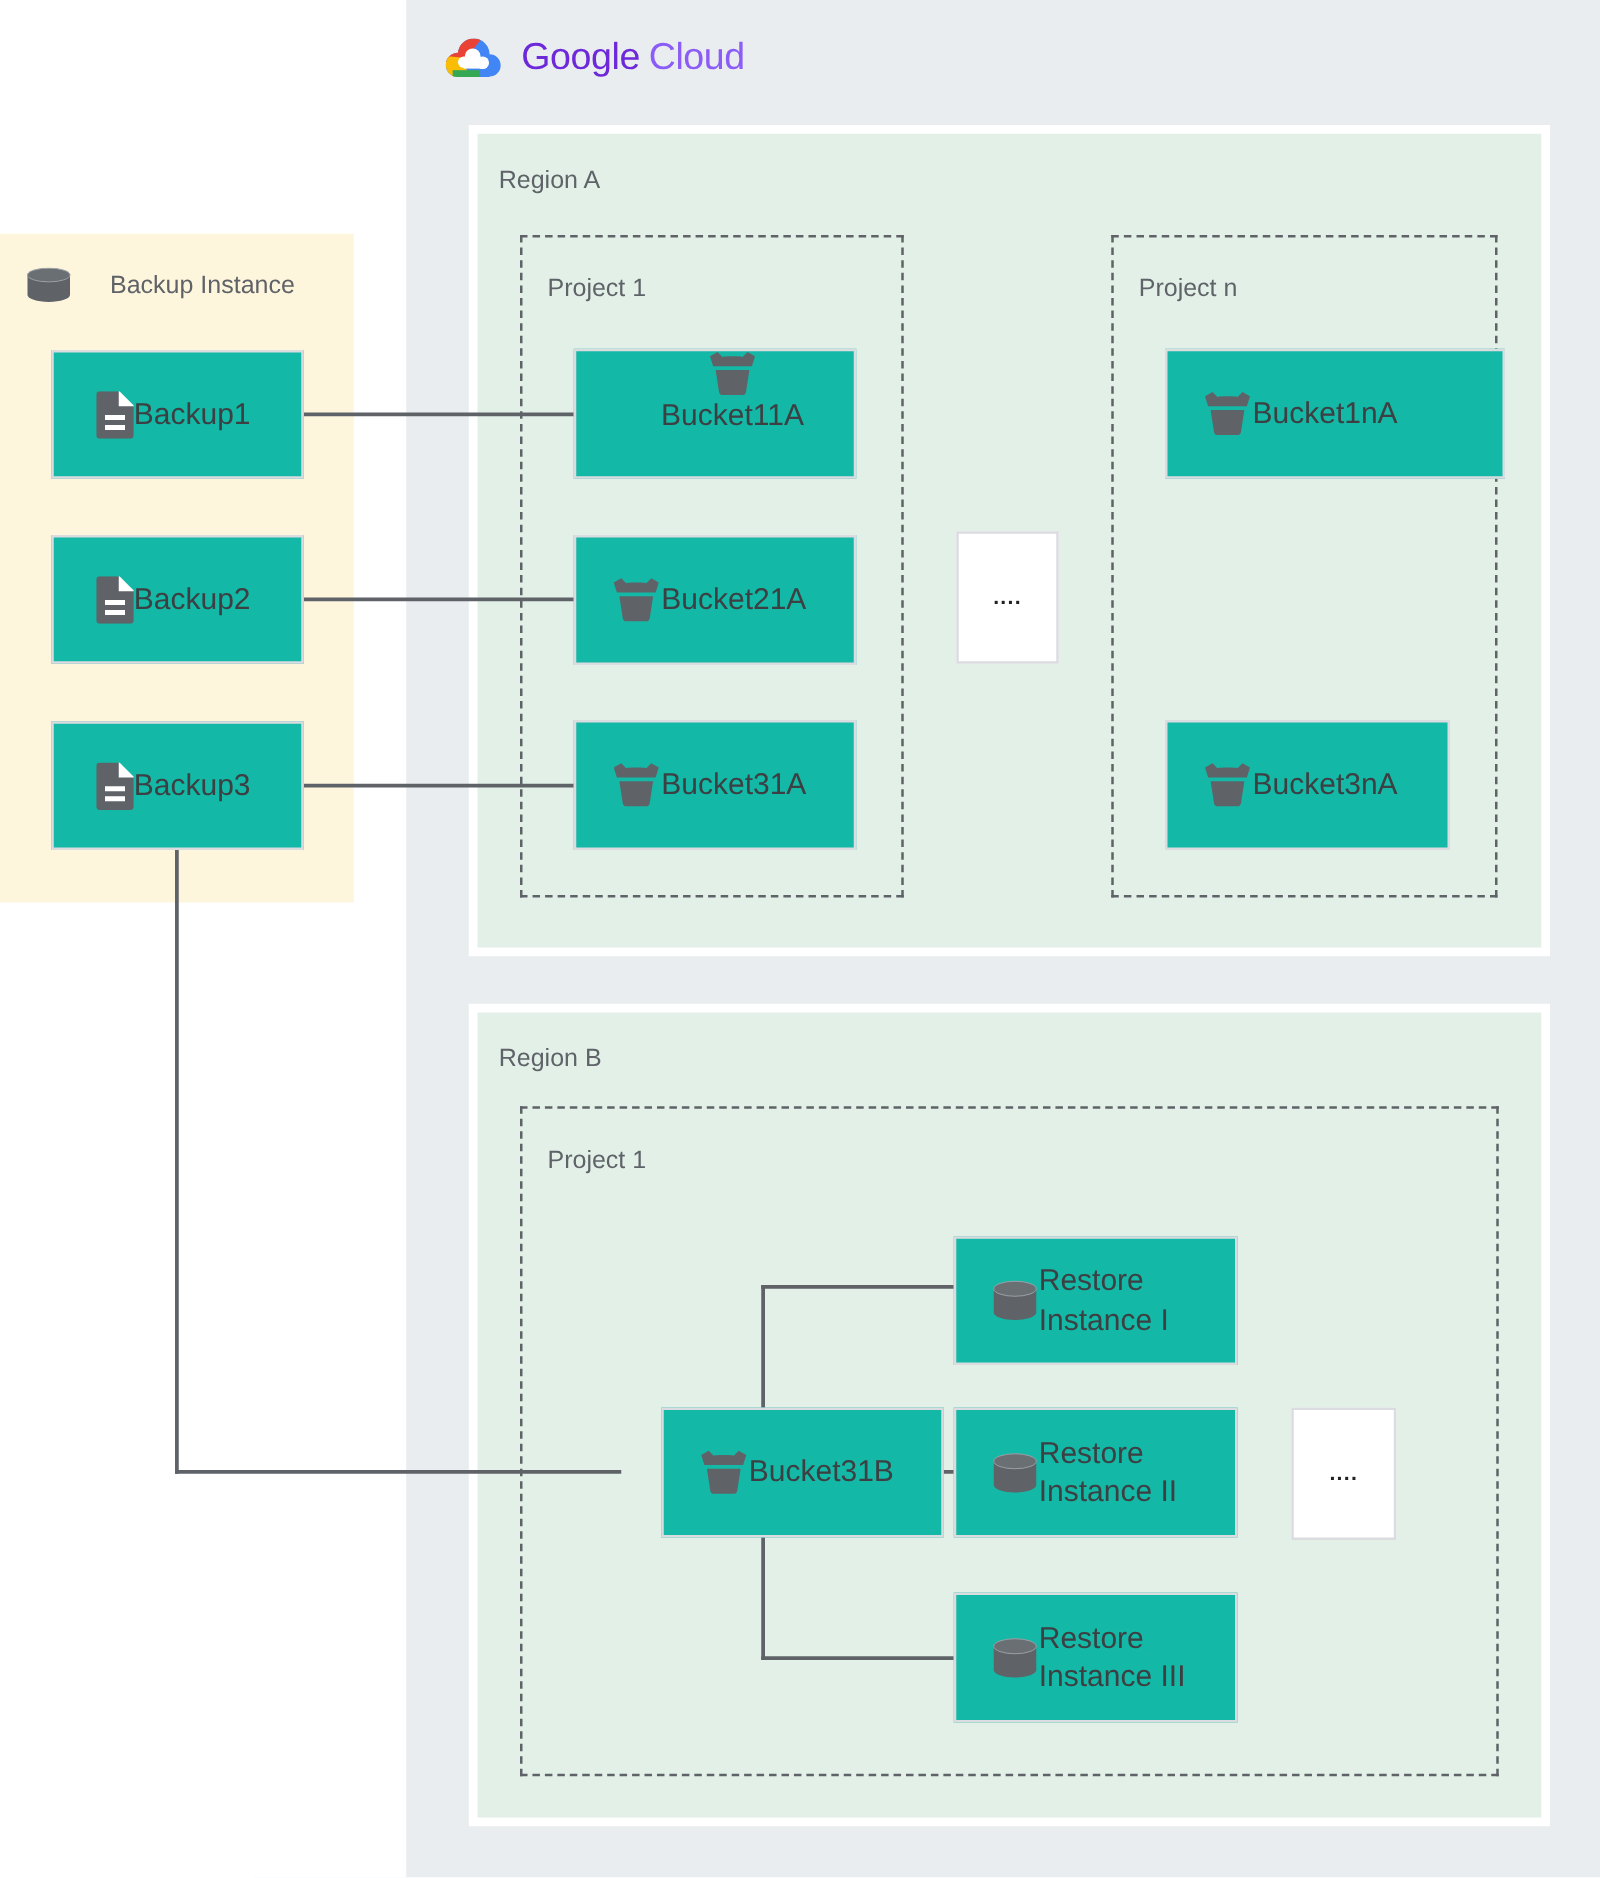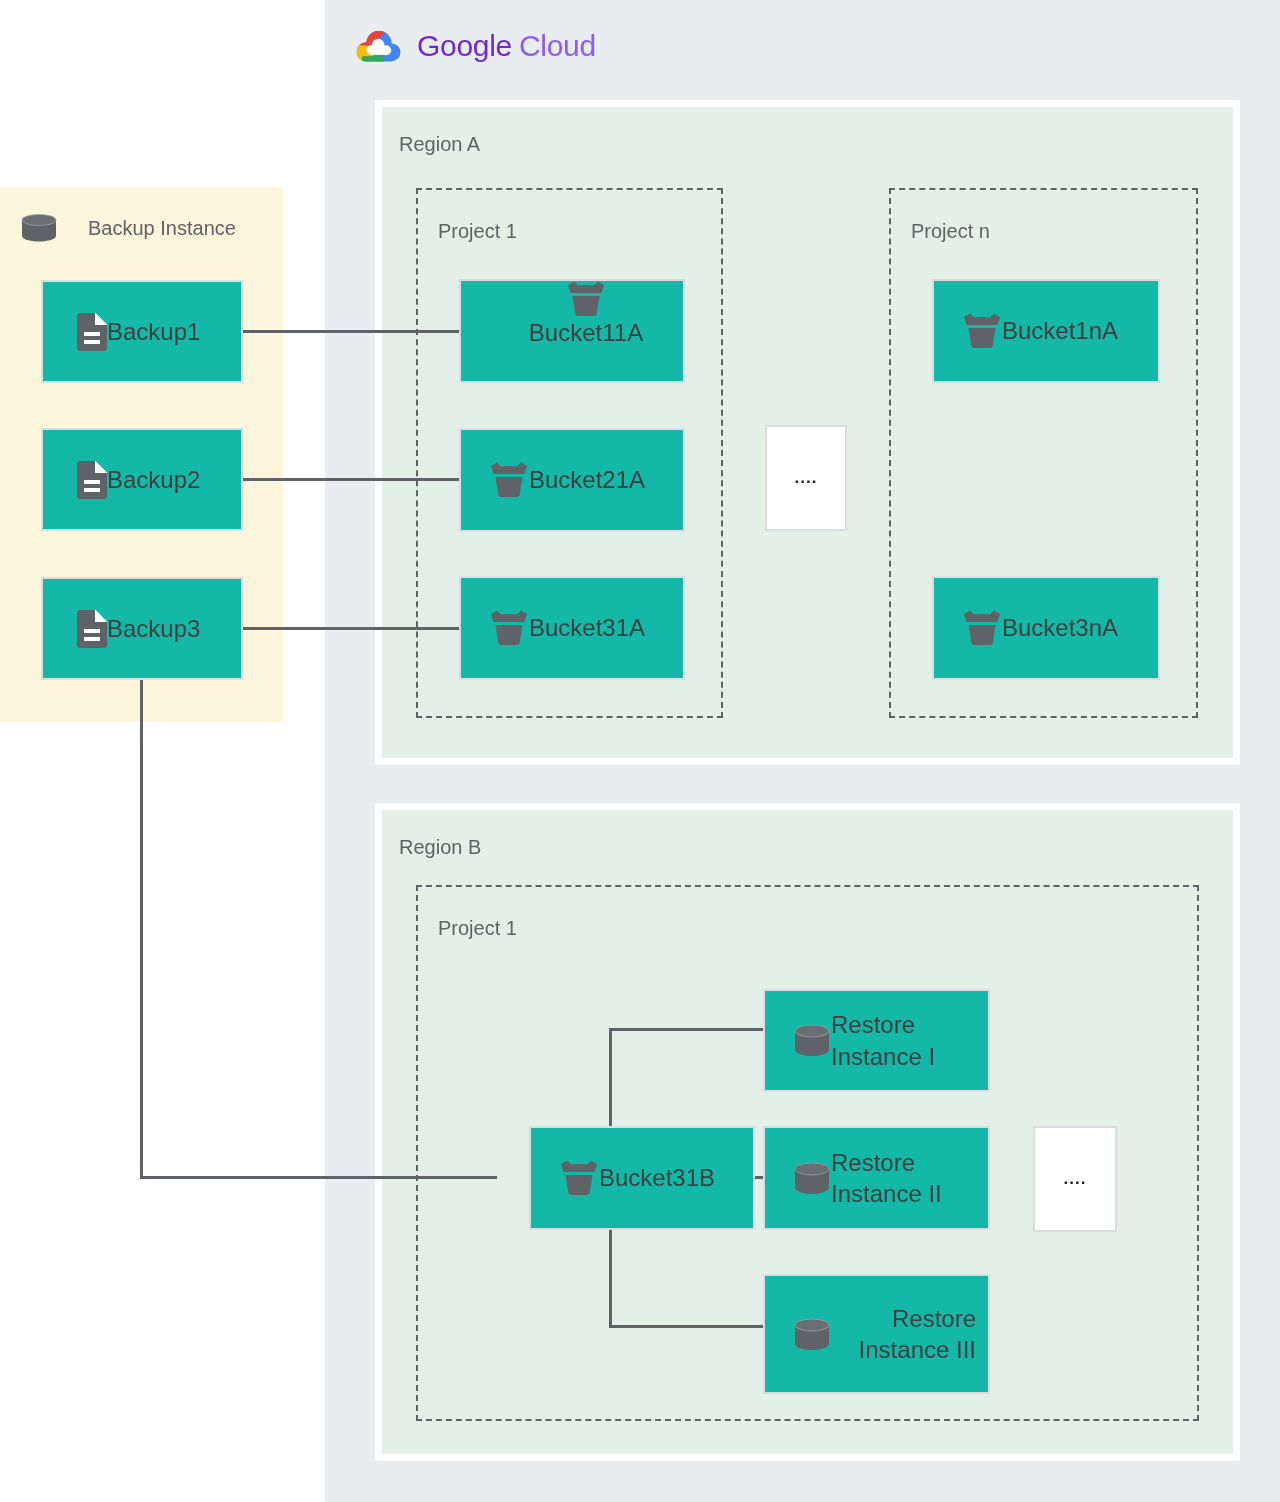--- a/index.html
+++ b/index.html
@@ -93,21 +93,21 @@
         </div>
       </div>
 
       <div class="dots" style="left:383px;top:318px;width:82px;height:106px;">
         <span>....</span>
       </div>
 
       <div class="project" style="left:507px;top:81px;width:309px;height:530px;">
         <div class="lbl" style="left:20px;top:30px;">Project n</div>
 
-        <div class="node" style="left:41px;top:89px;width:228px;height:104px;">
+        <div class="node" style="left:41px;top:89px;width:272px;height:104px;">
           <svg width="40" height="36" viewBox="0 0 40 36" fill="#5f6368">
             <path d="M2 4 L8 0.5 L12 4.6 C14 3.9 26 3.9 28 4.6 L32 0.5 L38 4 L35.5 12 H4.5 Z"></path>
             <path d="M6.5 15 H33.5 L30.8 32.5 C30.6 34 29.4 35 27.9 35 H12.1 C10.6 35 9.4 34 9.2 32.5 Z"></path>
           </svg>
           <span class="node-label">Bucket1nA</span>
         </div>
 
 
         <div class="node" style="left:41px;top:386px;width:228px;height:104px;">
           <svg width="40" height="36" viewBox="0 0 40 36" fill="#5f6368">
@@ -142,21 +142,21 @@
         </div>
 
         <div class="node" style="left:345px;top:239px;width:227px;height:104px;">
           <svg width="38" height="33" viewBox="0 0 38 33">
             <path fill="#5f6368" d="M2 7 V26 c0 3.3 7.6 6 17 6 s17 -2.7 17 -6 V7 Z"></path>
             <ellipse cx="19" cy="7" rx="17" ry="6" fill="#6a6f74" stroke="#9aa0a6" stroke-width="0.8"></ellipse>
           </svg>
           <span class="node-label" style="width:145px;">Restore Instance II</span>
         </div>
 
-        <div class="node" style="left:345px;top:387px;width:227px;height:120px;text-align:right;">
+        <div class="node" style="left:345px;top:387px;width:227px;height:104px;">
           <svg width="38" height="33" viewBox="0 0 38 33">
             <path fill="#5f6368" d="M2 7 V26 c0 3.3 7.6 6 17 6 s17 -2.7 17 -6 V7 Z"></path>
             <ellipse cx="19" cy="7" rx="17" ry="6" fill="#6a6f74" stroke="#9aa0a6" stroke-width="0.8"></ellipse>
           </svg>
           <span class="node-label" style="width:145px;">Restore Instance III</span>
         </div>
 
         <div class="dots" style="left:615px;top:239px;width:84px;height:106px;">
           <span>....</span>
         </div>

